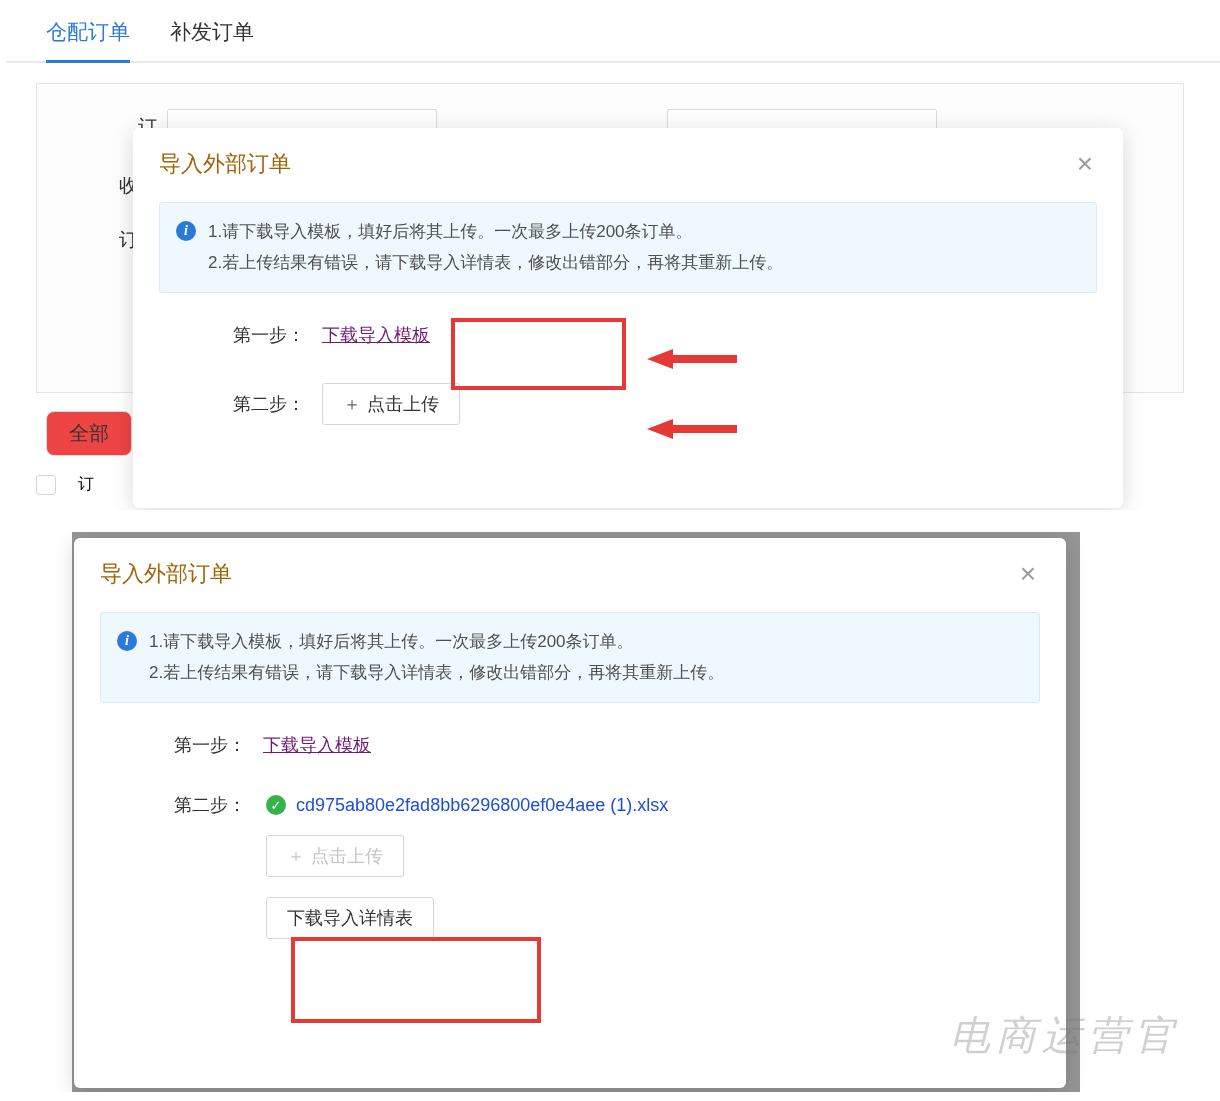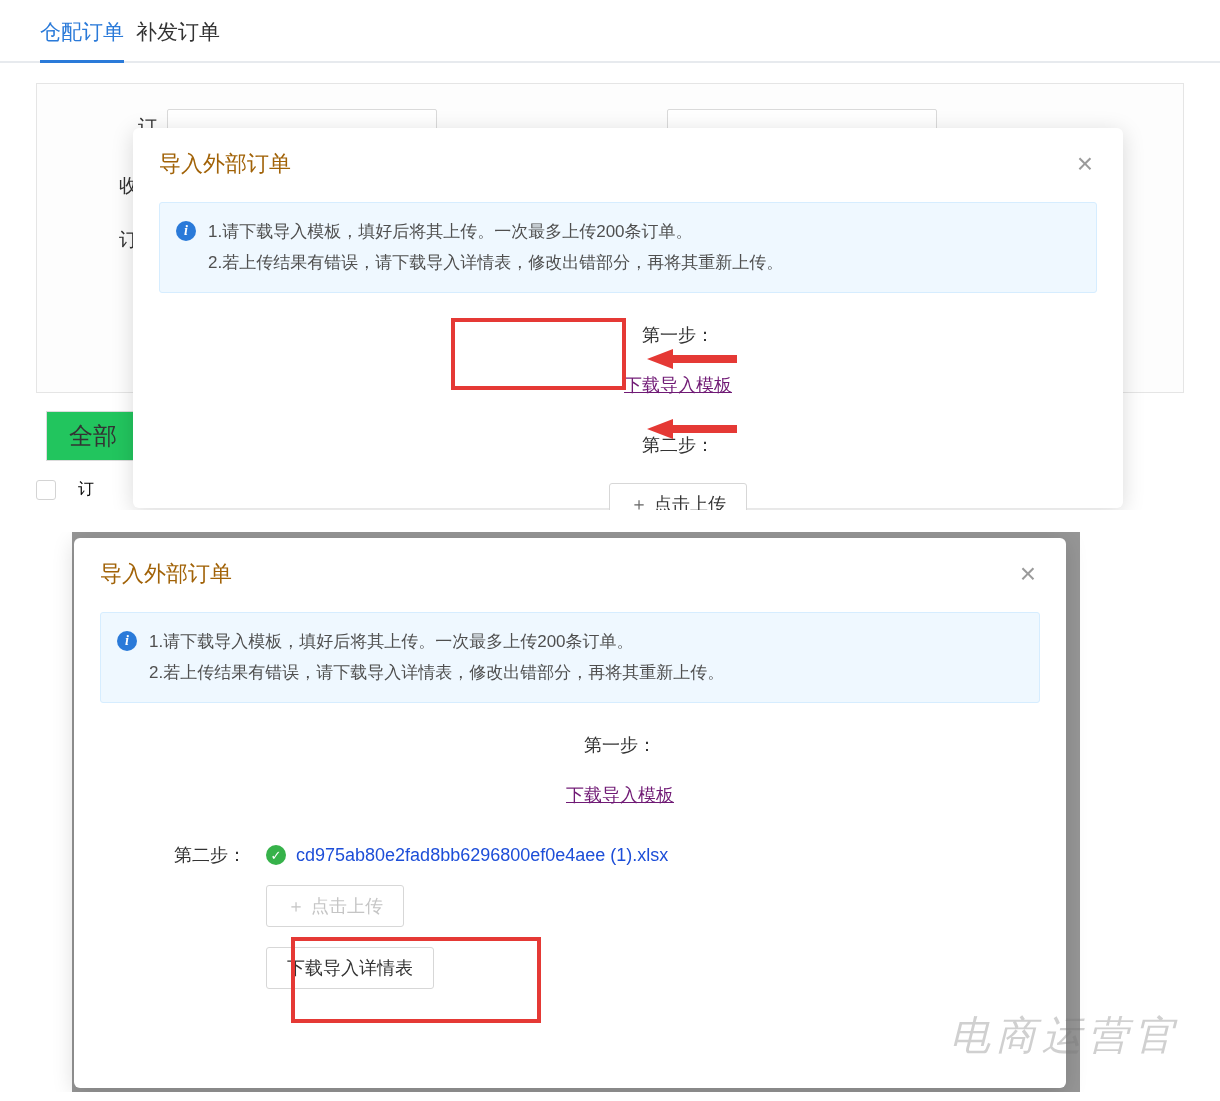--- a/index.html
+++ b/index.html
@@ -19,23 +19,24 @@
     }
 
     
     .bg1 {
       position: absolute;
       inset: 0;
     }
 
     .tabs {
       display: flex;
-      gap: 12px;
+      gap: 40px;
       padding: 18px 40px 0 40px;
       border-bottom: 2px solid #e7eaee;
+      margin-left: 6px;
     }
     .tab {
       font-size: 21px;
       padding-bottom: 14px;
       color: #333;
       cursor: pointer;
     }
     .tab.active {
       color: #2a7ad9;
       border-bottom: 3px solid #2a7ad9;
@@ -73,25 +74,25 @@
       width: 270px;
       border: 1px solid #dadada;
       border-radius: 2px;
       background: #fff;
       margin-left: 230px;
     }
     .btn-all {
       margin-left: 46px;
       display: inline-block;
       border: 1px solid #dcdcdc;
-      border-radius: 0;
+      border-radius: 8px;
       padding: 8px 22px;
-      font-size: 24px;
+      font-size: 20px;
       color: #333;
-      background: #22c55e;
+      background: #ef4444;
     }
 
     .row-list {
       margin: 18px 36px 0 36px;
       display: flex;
       align-items: center;
     }
     .checkbox {
       width: 20px;
       height: 20px;
@@ -152,24 +153,23 @@
       margin-top: 4px;
       font-style: italic;
       font-family: Georgia, serif;
     }
 
     .step-row {
       display: flex;
       align-items: center;
       margin-left: 100px;
       margin-bottom: 36px;
-      gap: 26px;
+      gap: 17px;
       font-size: 18px;
       color: #333;
-      flex-direction: column;
     }
     .step-label { color: #333; }
     .link-blue {
       color: #701a75;
       cursor: pointer;
       text-decoration: underline;
     }
     .btn-outline {
       border: 1px solid #d7d7d7;
       border-radius: 3px;

